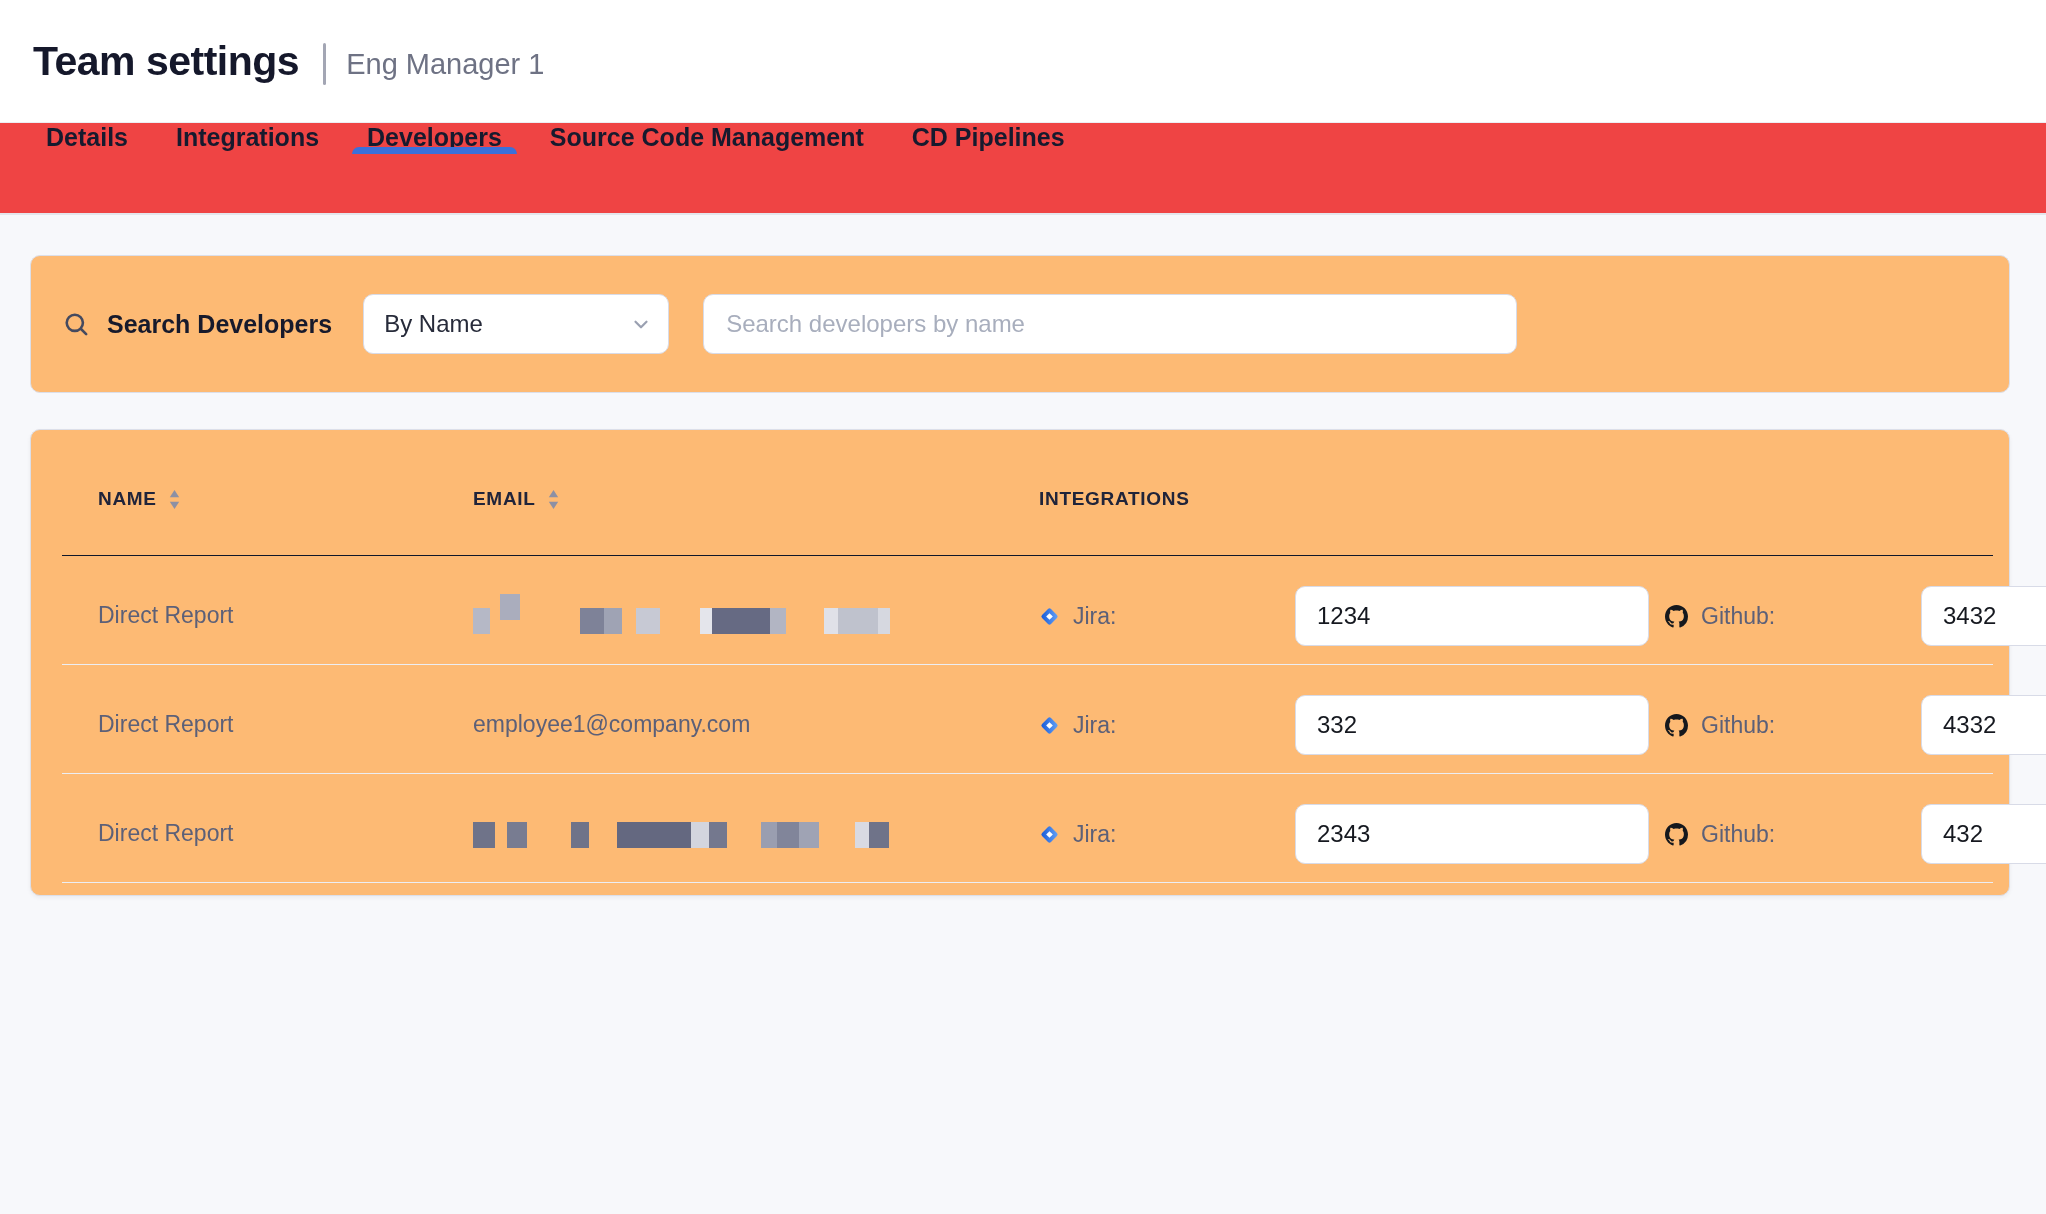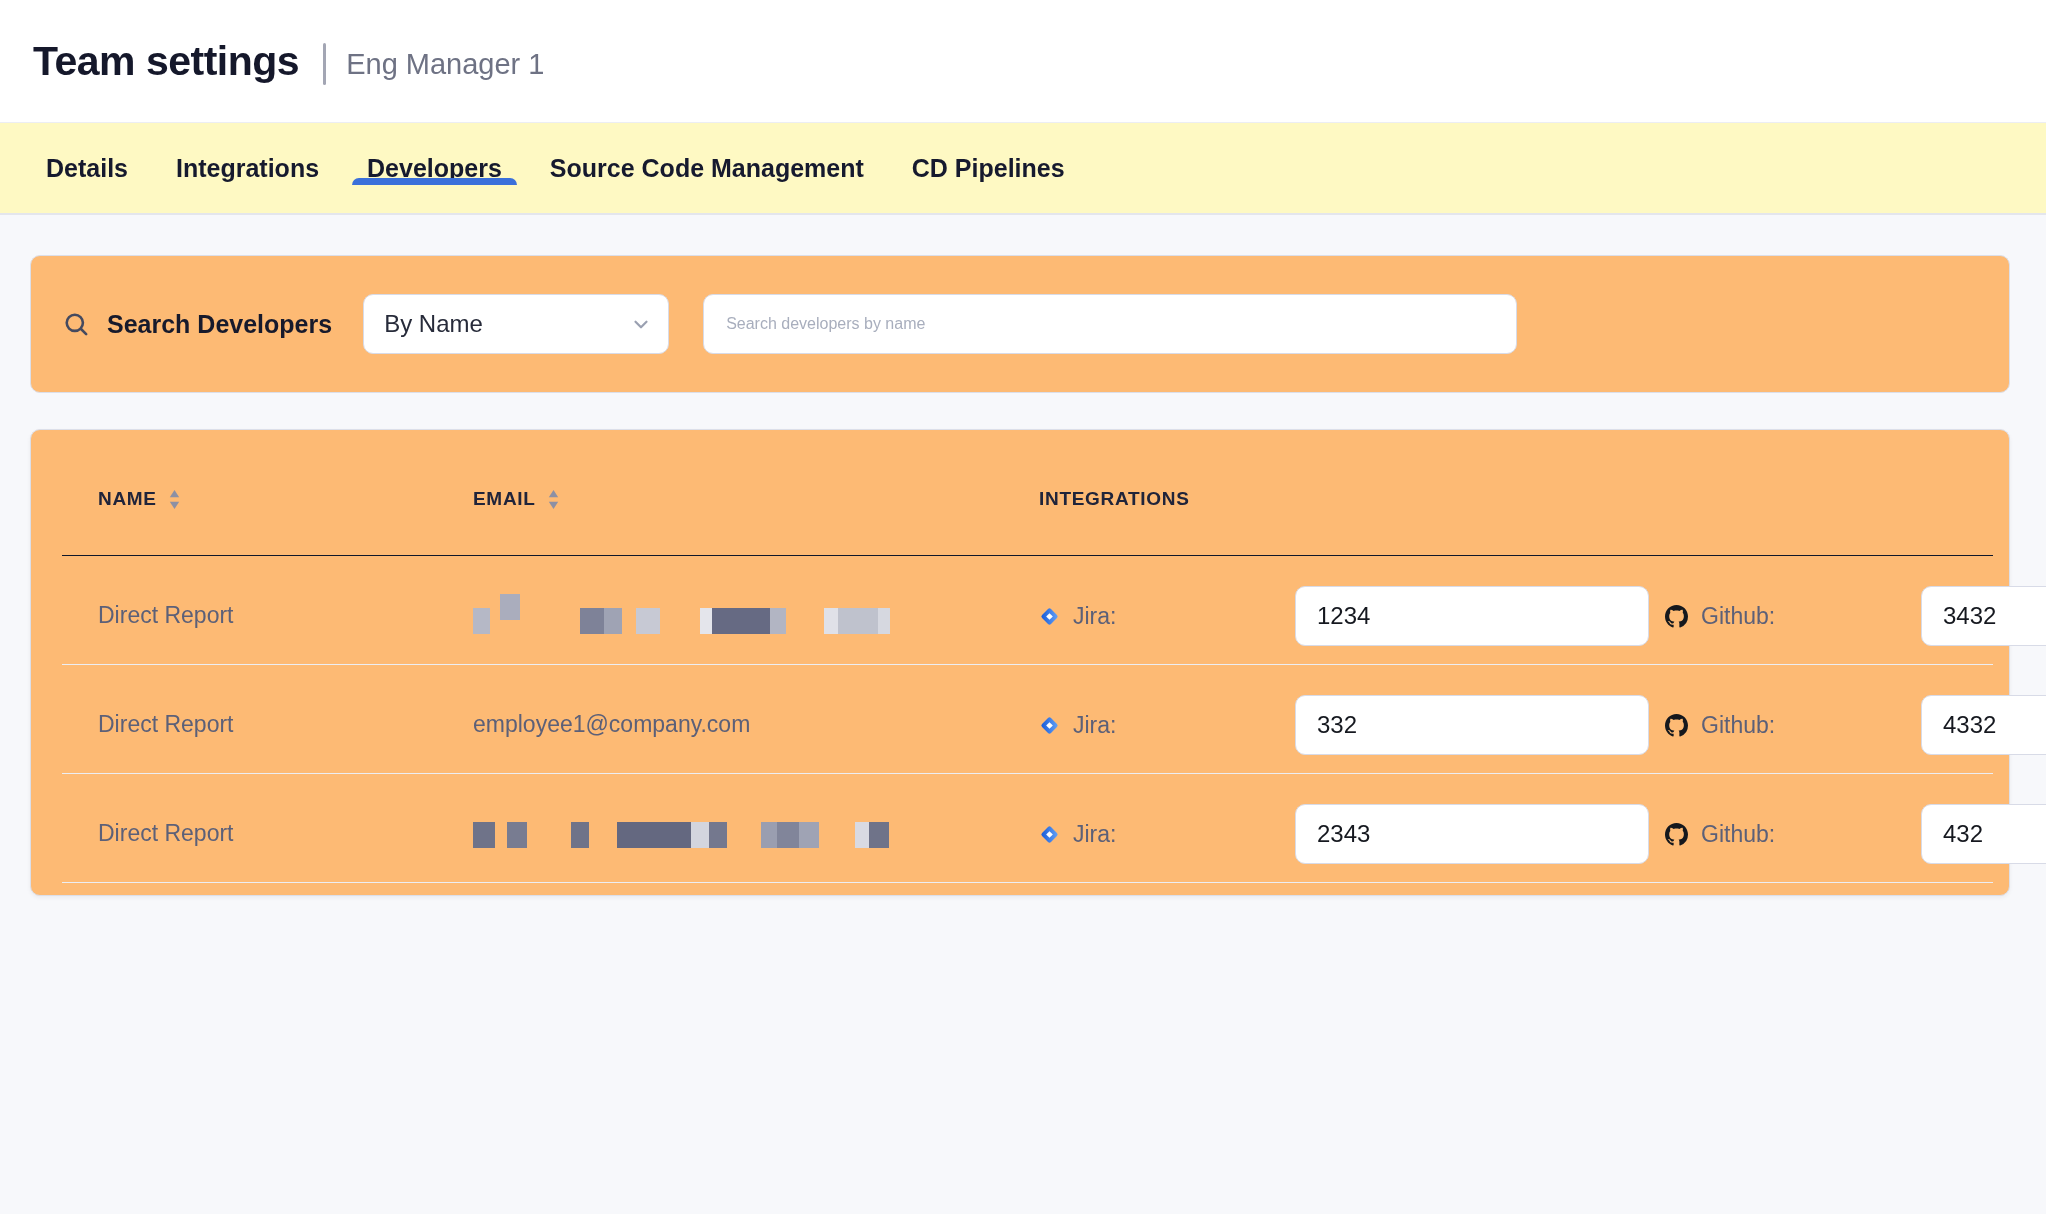--- a/index.html
+++ b/index.html
@@ -23,23 +23,23 @@
     color: #15182b; letter-spacing: -0.5px;
   }
   .title-divider {
     width: 3px; height: 42px; background: #a3a6b4;
     border-radius: 2px; margin: 6px 20px 0 24px; flex: none;
   }
   .subtitle { font-size: 29px; color: #6e7284; padding-top: 6px; }
 
   
   .tabbar {
-    height: 92px; background: #fef9c3;
+    height: 92px; background: #ef4444;
     border-bottom: 2px solid #e4e6ec;
-    display: flex; align-items: center; gap: 48px;
+    display: flex; align-items: flex-start; gap: 48px;
     padding: 0 0 0 46px;
   }
   .tab {
     display: flex; align-items: center;
     font-size: 25px; font-weight: 600; color: #161a2e;
     position: relative; cursor: pointer; white-space: nowrap;
   }
   .tab.active::after {
     content: ""; position: absolute; left: -15px; right: -15px; bottom: -2px;
     height: 7px; background: #3b70da; border-radius: 7px 7px 0 0;
@@ -67,21 +67,21 @@
     margin-left: 31px; width: 306px; height: 60px; flex: none;
     border: 1px solid #d8dbe7; border-radius: 10px;
     display: flex; align-items: center; justify-content: space-between;
     padding: 0 16px 0 20px; font-size: 24px; color: #272b3a; cursor: pointer;
     background: #fff;
   }
   .chevron { display: flex; flex: none; }
   .search-input {
     margin-left: 34px; width: 814px; height: 60px;
     border: 1px solid #d8dbe7; border-radius: 10px;
-    padding: 0 22px; font-size: 16px; color: #272b3a;
+    padding: 0 22px; font-size: 24px; color: #272b3a;
     font-family: inherit; outline: none; background: #fff;
   }
   .search-input::placeholder { color: #a8aebd; opacity: 1; }
 
   
   .table-card { padding-bottom: 12px; box-shadow: 0 2px 4px rgba(25,28,48,0.05); }
   .thead, .trow {
     display: grid; grid-template-columns: 375px 566px 1fr;
     margin: 0 16px 0 31px; padding-left: 36px;
   }

